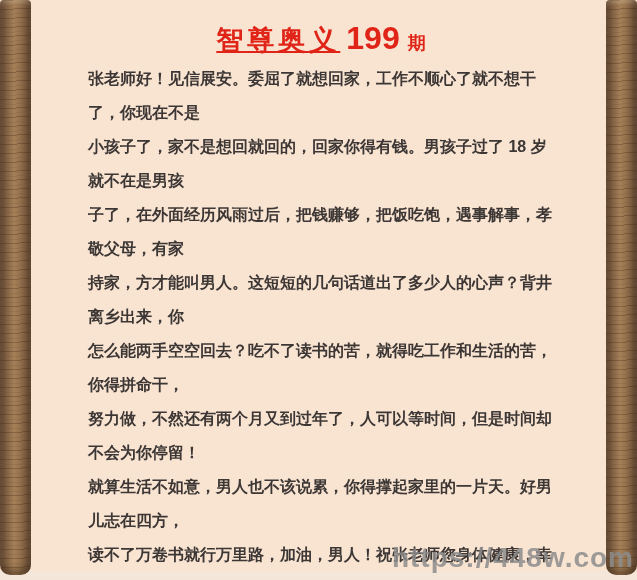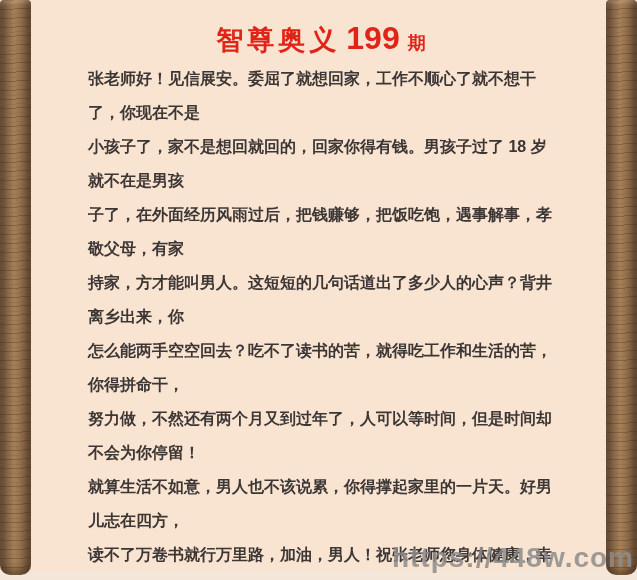--- a/index.html
+++ b/index.html
@@ -56,20 +56,21 @@
     margin-bottom: 4px;
     text-align: center;
     color: #e02418;
     font-weight: bold;
     font-family: "Liberation Serif", serif;
     white-space: nowrap;
   }
   .title .title-main {
     font-size: 27px;
     letter-spacing: 4px;
+    text-decoration: underline;
   }
   .title .title-number {
     font-size: 32px;
     font-family: "Liberation Sans", sans-serif;
     letter-spacing: 0;
     margin-left: 2px;
   }
   .title .title-suffix {
     font-size: 18px;
     letter-spacing: 0;

